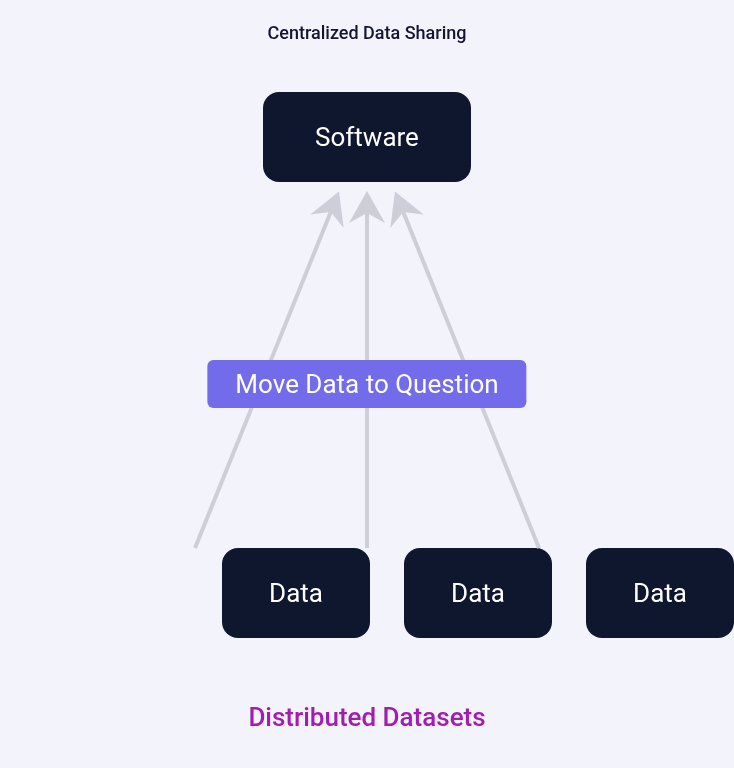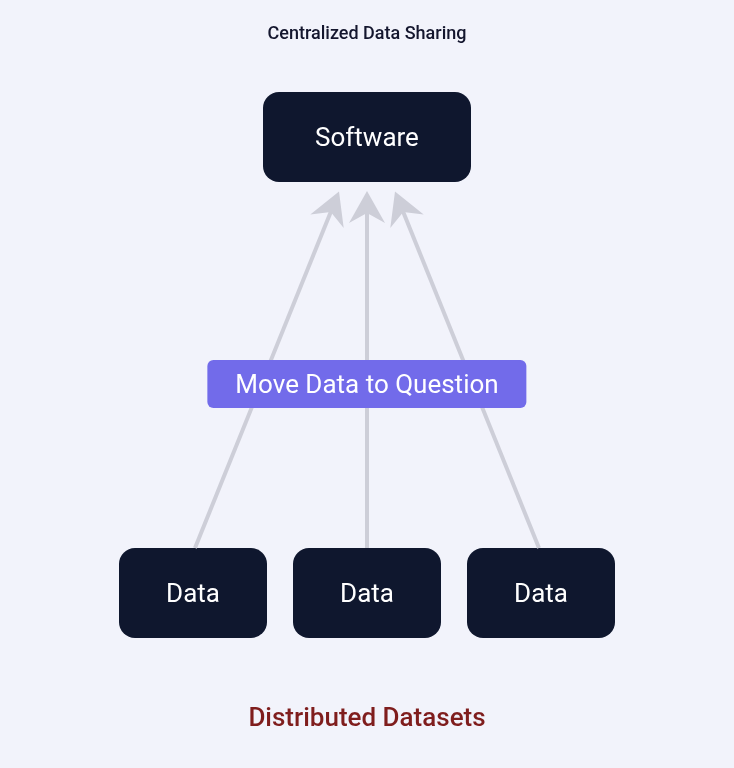--- a/index.html
+++ b/index.html
@@ -31,21 +31,21 @@
       color: #14162e;
     }
     .title-bottom {
       position: absolute;
       bottom: 36px;
       left: 0;
       right: 0;
       text-align: center;
       font-size: 26px;
       font-weight: 500;
-      color: #7f1d1d;
+      color: #a21caf;
     }
     .software-box {
       position: absolute;
       top: 92px;
       left: 50%;
       transform: translateX(-50%);
       width: 208px;
       height: 90px;
       background: #0f172e;
       border-radius: 16px;
@@ -69,22 +69,22 @@
       font-weight: 400;
       white-space: nowrap;
       z-index: 2;
     }
     .data-row {
       position: absolute;
       top: 548px;
       left: 0;
       right: 0;
       display: flex;
-      justify-content: center;
-      gap: 26px;
+      justify-content: flex-end;
+      gap: 34px;
     }
     .data-box {
       width: 148px;
       height: 90px;
       background: #0f172e;
       border-radius: 16px;
       display: flex;
       align-items: center;
       justify-content: center;
       color: #ffffff;

